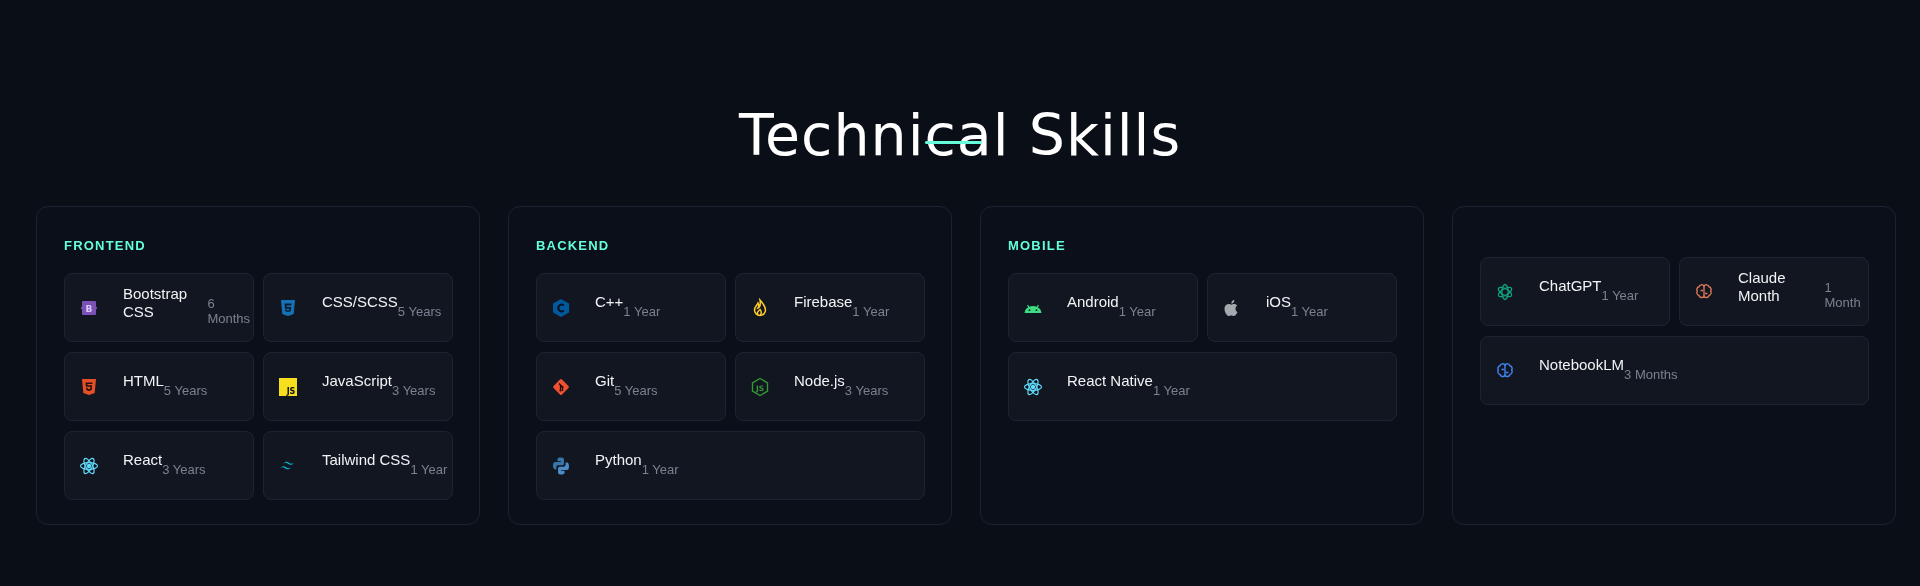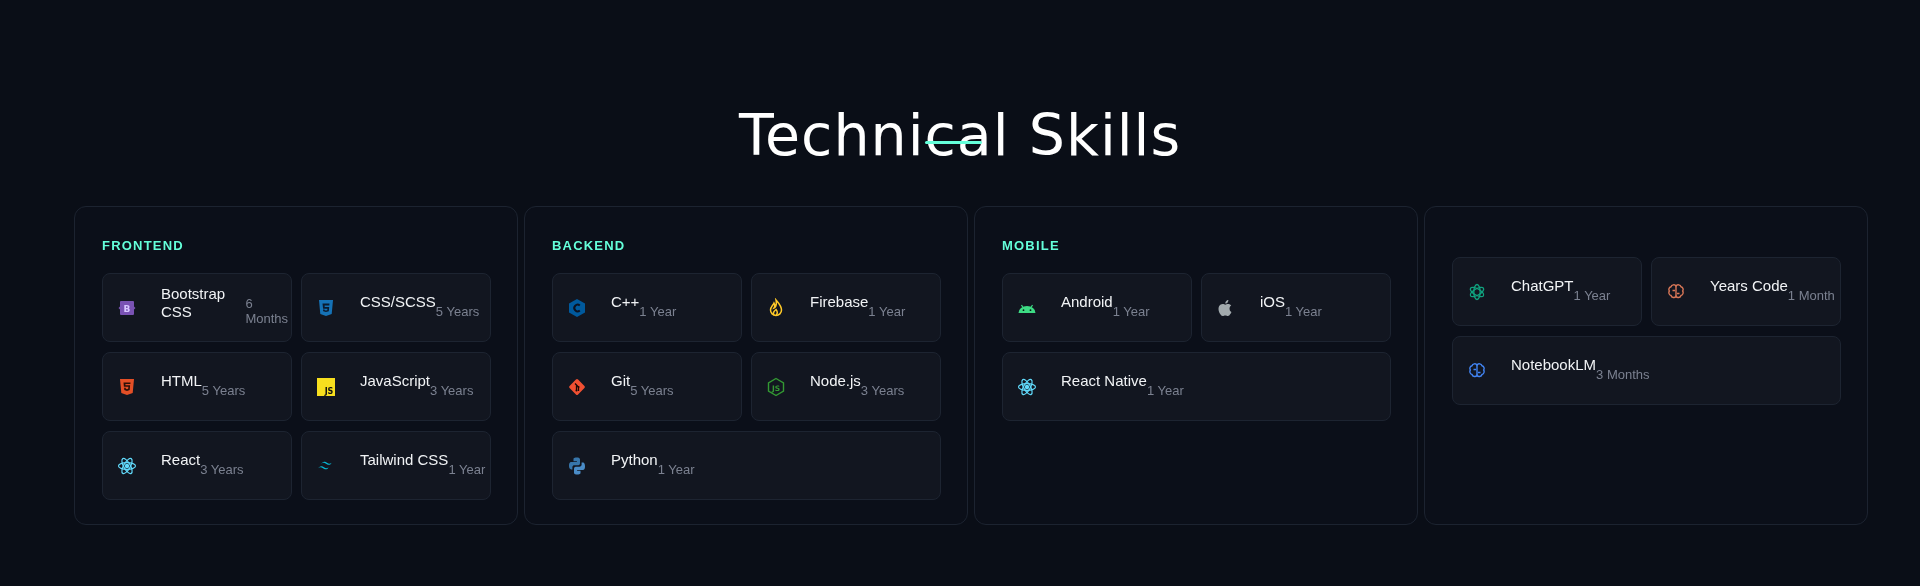--- a/index.html
+++ b/index.html
@@ -17,21 +17,21 @@
     font-family: "DejaVu Sans", sans-serif;
     margin-top: 48px;
   }
   .underline {
     position: absolute; left: 925px; top: 141px;
     width: 57px; height: 3px; border-radius: 2px;
     background: #64ffda;
   }
   .cards {
     position: absolute; left: 36px; top: 206px;
-    display: flex; gap: 6px; margin-left: 38px;
+    display: flex; gap: 28px;
   }
   .card {
     width: 444px; height: 319px; box-sizing: border-box;
     border: 1px solid #1c2330; border-radius: 12px;
     background: #0b0f19;
     padding: 30px 26px 0 27px;
   }
   .card-title {
     font-size: 13px; font-weight: 700; letter-spacing: 1.2px;
     color: #64ffda; height: 14px; line-height: 14px;
@@ -275,21 +275,21 @@
         </div>
       </div>
       <div class="skill">
         <span class="icon">
           <svg viewBox="0 0 20 20" fill="none" stroke="#d97757" stroke-width="1.4">
               <path d="M10 4c-1-1.8-4.5-1.5-5 .8C3 5.3 2.3 7.500 3.300 9 2.300 10.500 3 13 5 13.500c.5 2.300 4 2.600 5 .8 1 1.800 4.500 1.500 5-.8 2-.5 2.700-3 1.700-4.500 1-1.500.3-3.700-1.700-4.200-.5-2.300-4-2.600-5-.8z"></path>
               <path d="M10 4v10.300M6.500 8.500h2.500M11 11.500h2.500"></path>
             </svg>
         </span>
         <div class="texts">
-          <span class="skill-name">Years Code</span>
+          <span class="skill-name">Claude Month</span>
           <span class="skill-dur">1 Month</span>
         </div>
       </div>
       <div class="skill wide">
         <span class="icon">
           <svg viewBox="0 0 20 20" fill="none" stroke="#4285f4" stroke-width="1.4">
               <path d="M10 4c-1-1.8-4.5-1.5-5 .8C3 5.3 2.3 7.500 3.300 9 2.300 10.500 3 13 5 13.500c.5 2.300 4 2.600 5 .8 1 1.800 4.500 1.500 5-.8 2-.5 2.700-3 1.700-4.500 1-1.500.3-3.700-1.700-4.200-.5-2.300-4-2.600-5-.8z"></path>
               <path d="M10 4v10.300M6.500 8.500h2.500M11 11.500h2.500"></path>
             </svg>
         </span>

